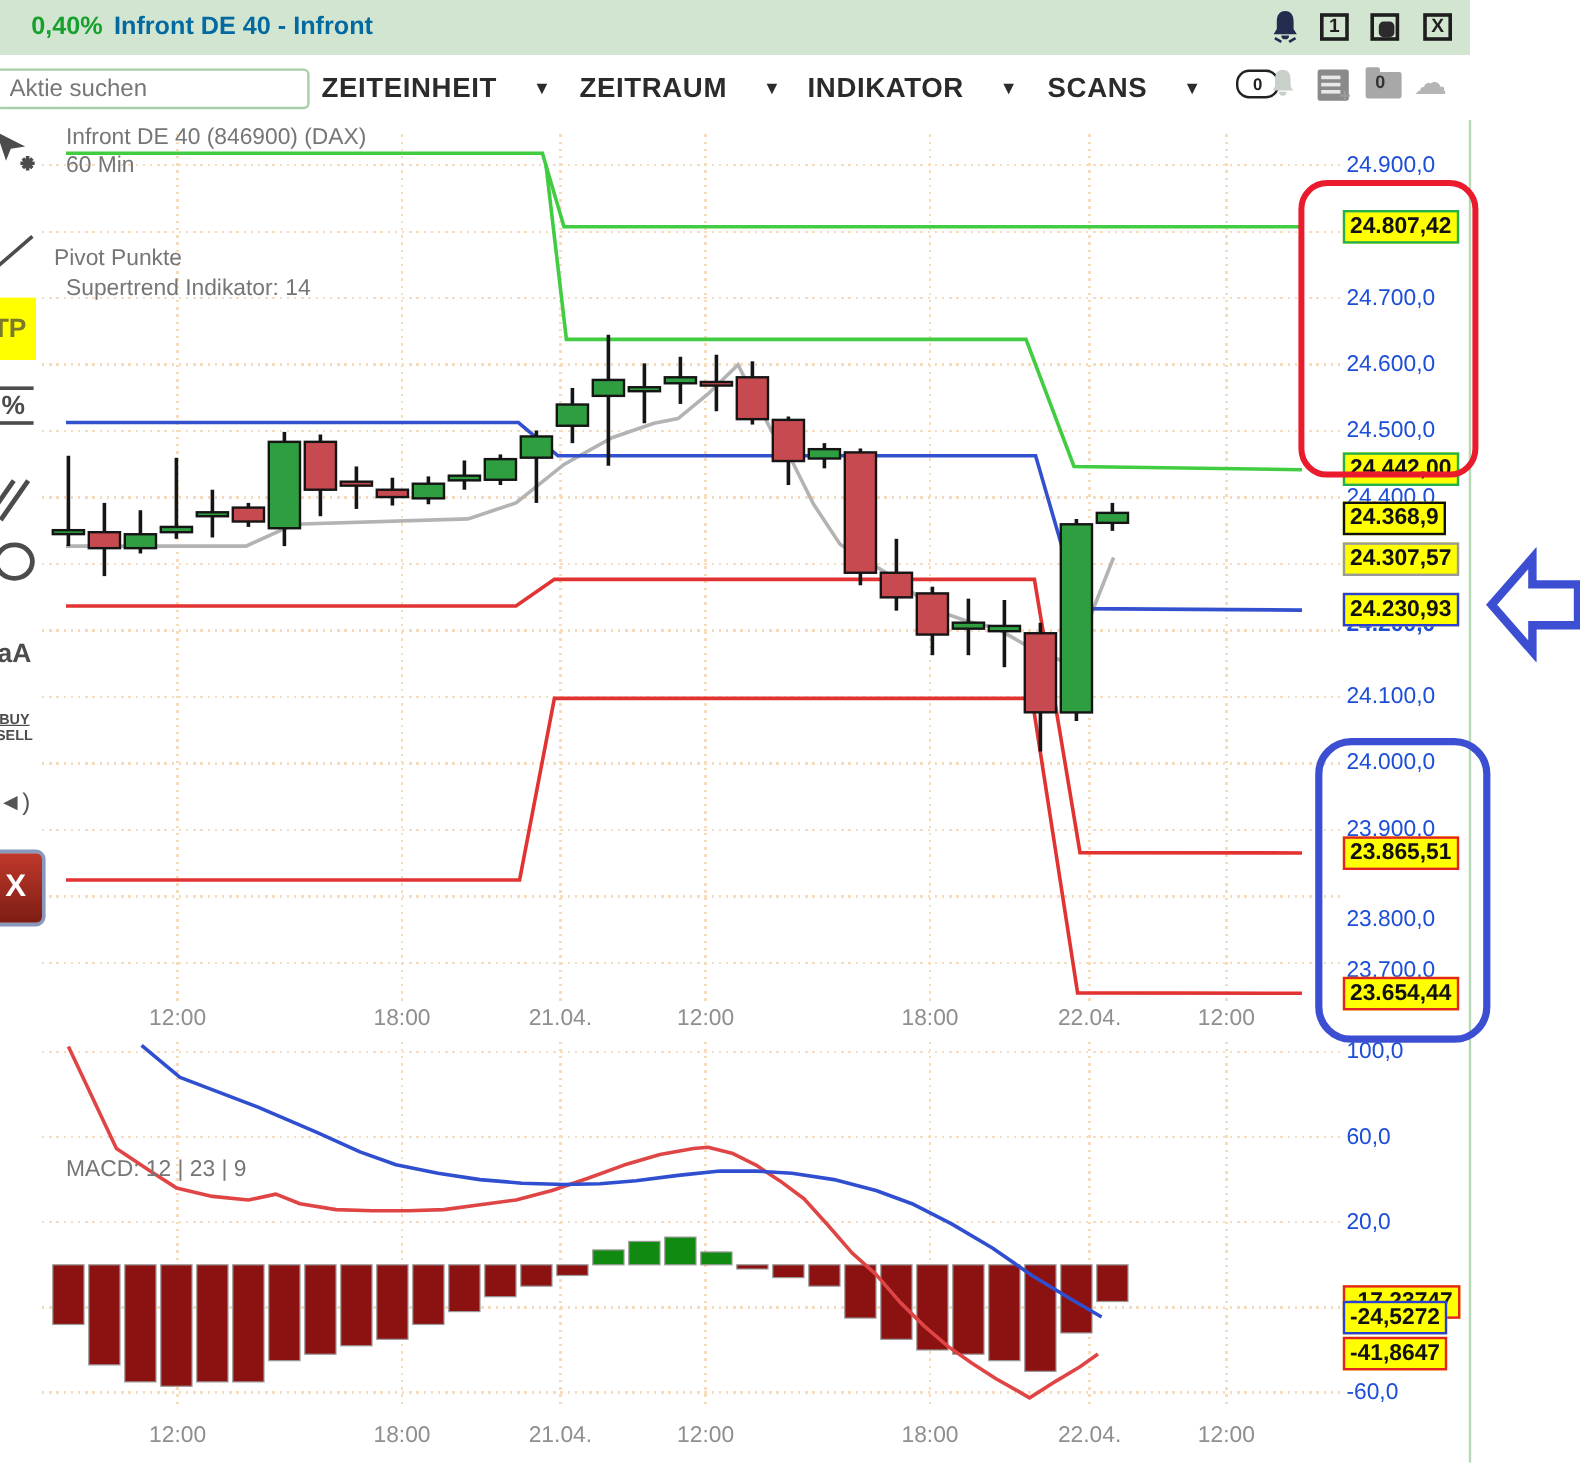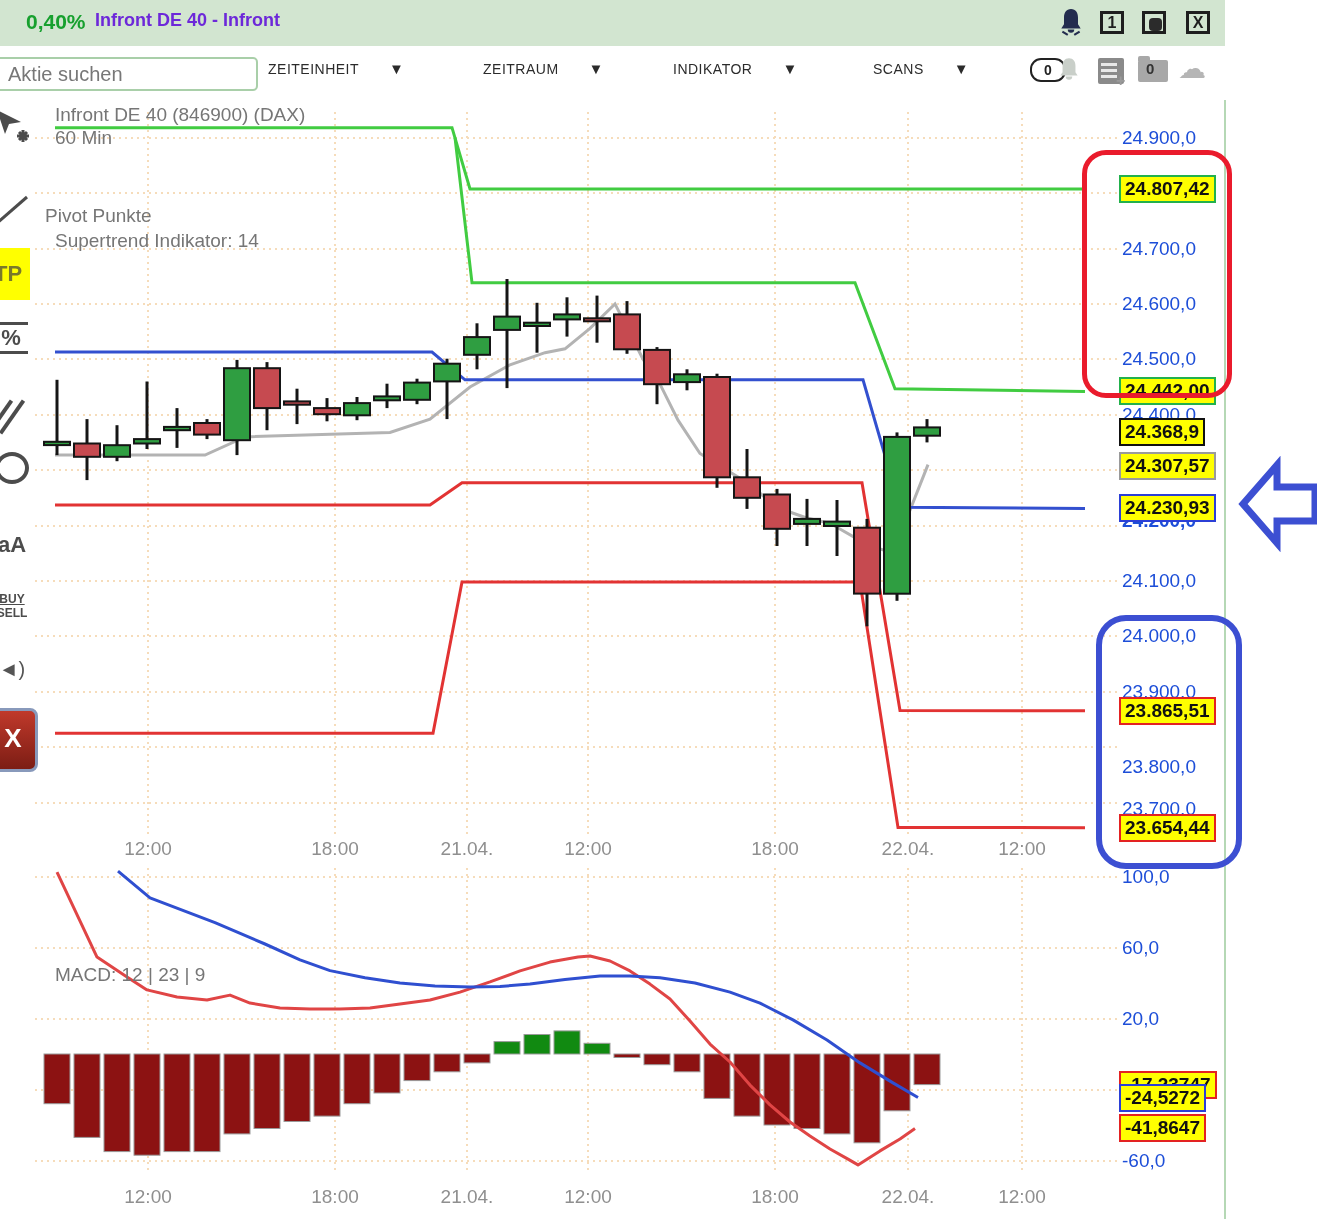--- a/index.html
+++ b/index.html
@@ -1,37 +1,37 @@
 <!DOCTYPE html>
 <html><head>
 <meta charset="utf-8">
 <style>
   html,body{margin:0;padding:0;}
   body{width:1317px;height:1219px;position:relative;overflow:hidden;background:#ffffff;
        font-family:"Liberation Sans","DejaVu Sans",sans-serif;}
   
   .titlebar{position:absolute;left:0;top:0;width:1225px;height:46px;background:#d2e5d0;}
   .change{position:absolute;left:26px;top:10px;font-size:21px;font-weight:bold;color:#17a02e;}
-  .wtitle{position:absolute;left:95px;top:10px;font-size:18px;font-weight:bold;color:#6d28d9;}
+  .wtitle{position:absolute;left:95px;top:10px;font-size:21px;font-weight:bold;color:#0369a1;}
   .tb-bell{position:absolute;left:1058px;top:8px;width:26px;height:28px;}
   .winbtn{position:absolute;top:11px;width:24px;height:23px;border:3px solid #1e1e1e;
           display:flex;align-items:center;justify-content:center;font-size:16px;font-weight:bold;
           color:#1e1e1e;box-sizing:border-box;cursor:default;}
   .b1{left:1100px;}
   .b2{left:1142px;}
   .b3{left:1186px;}
   .restsq{display:block;width:13px;height:13px;background:#2b2b2b;border-radius:4px;margin-left:3px;margin-top:3px;}
   
   .toolbar{position:absolute;left:0;top:46px;width:1225px;height:54px;background:#ffffff;}
   .search{position:absolute;left:-4px;top:11px;width:238px;height:30px;border:2px solid #a9cfa9;
           border-radius:5px;font-size:20px;color:#555;padding:0 10px;outline:none;
           font-family:"Liberation Sans",sans-serif;}
   .search::placeholder{color:#777;}
   .menu{position:absolute;top:14px;display:flex;align-items:center;cursor:pointer;}
-  .menu .mlabel{font-size:14px;font-weight:normal;color:#2b2b2b;letter-spacing:.5px;}
+  .menu .mlabel{font-size:23px;font-weight:bold;color:#2b2b2b;letter-spacing:.5px;}
   .menu .marrow{font-size:15px;color:#2b2b2b;margin-left:30px;}
   .m0{left:268px;} .m1{left:483px;} .m2{left:673px;} .m3{left:873px;}
   .pill{position:absolute;left:1030px;top:12px;min-width:26px;height:20px;border:2px solid #222;
         border-radius:11px;font-size:14px;font-weight:bold;color:#222;text-align:center;line-height:20px;padding:0 3px;}
   .tb-icon{position:absolute;top:10px;}
   .ic-bell2{left:1058px;}
   .ic-list{left:1098px;width:26px;height:26px;background:#8a8a8a;border-radius:2px;position:absolute;}
   .ic-list:before{content:"";position:absolute;left:3px;top:5px;width:16px;height:3px;background:#e8e8e8;box-shadow:0 6px 0 #e8e8e8,0 12px 0 #e8e8e8;}
   .ic-plus{position:absolute;left:1116px;top:26px;font-size:16px;font-weight:bold;color:#9a9a9a;}
   .folder{left:1138px;width:30px;height:22px;background:#a8a8a8;border-radius:2px;position:absolute;top:14px;}

